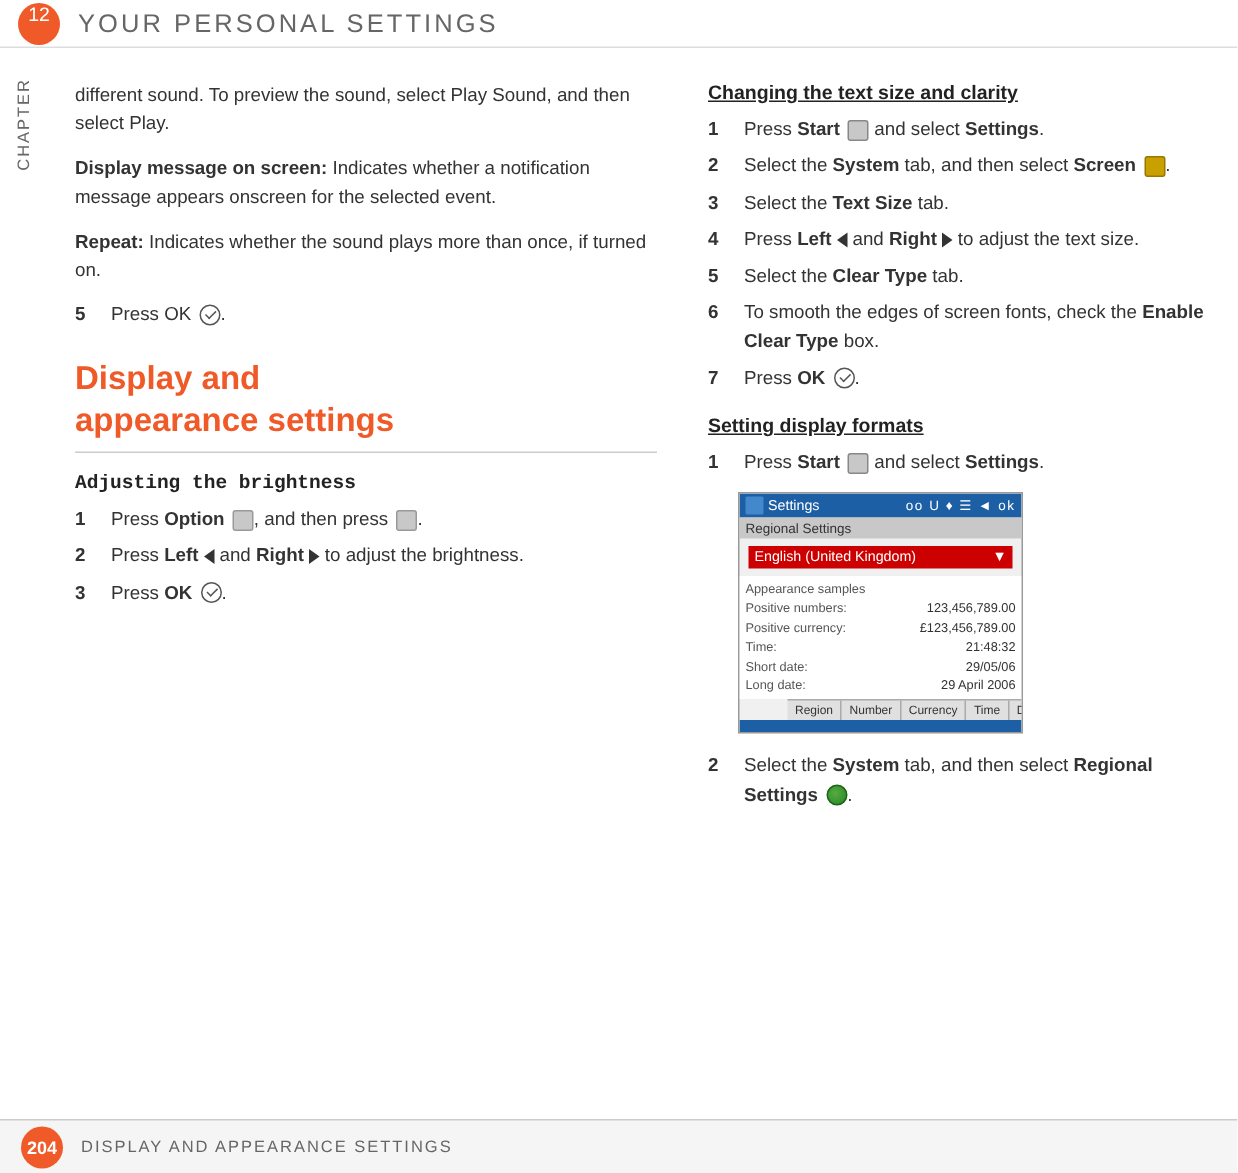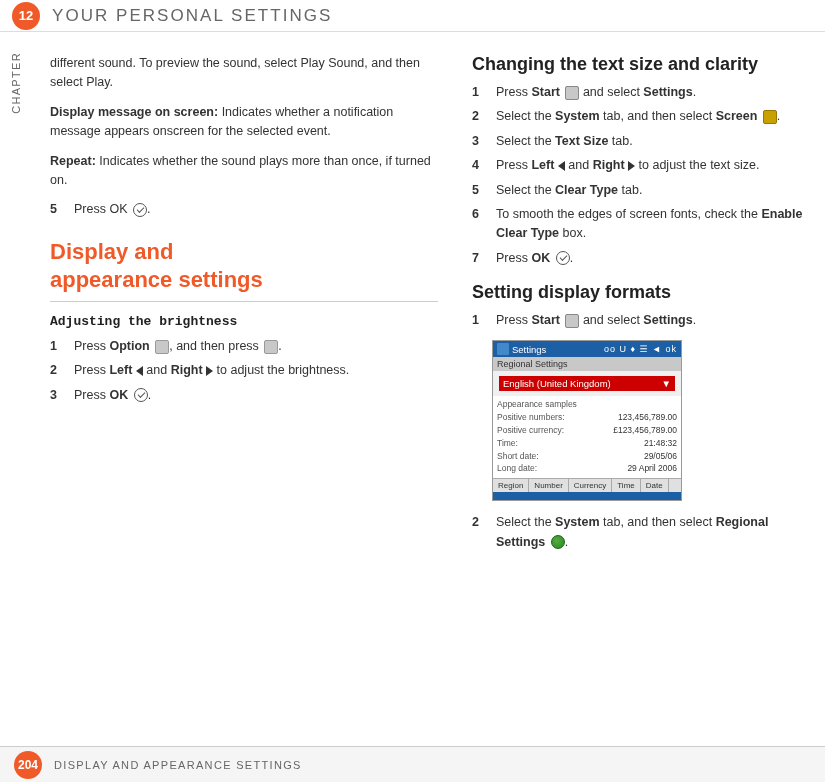--- a/index.html
+++ b/index.html
@@ -22,24 +22,23 @@
       background: #fff;
       border-bottom: 1px solid #ddd;
       padding: 0 12px;
     }
     .chapter-badge {
       width: 28px;
       height: 28px;
       background: #f05a28;
       border-radius: 50%;
       display: flex;
-      align-items: center;
       justify-content: center;
       color: #fff;
-      font-weight: bold;
+      font-weight: normal;
       font-size: 13px;
       margin-right: 12px;
     }
     .top-bar-title {
       font-size: 17px;
       letter-spacing: 0.12em;
       color: #666;
       text-transform: uppercase;
     }
 
@@ -141,22 +140,23 @@
       margin-right: 4px;
       flex-shrink: 0;
     }
     .li-content {
       flex: 1;
     }
 
     
     .right-heading {
       font-weight: bold;
-      font-size: 18px;
+      font-size: 13px;
       margin-bottom: 8px;
+      text-decoration: underline;
     }
 
     
     .screenshot-box {
       border: 1px solid #999;
       width: 190px;
       margin: 10px 0 12px 20px;
       font-size: 10px;
       background: #f0f0f0;
       overflow: hidden;
@@ -210,20 +210,21 @@
       color: #333;
     }
     .ss-body-row span:first-child {
       color: #555;
     }
     .ss-tabs {
       display: flex;
       background: #e0e0e0;
       font-size: 8px;
       border-top: 1px solid #aaa;
+      margin-left: 32px;
     }
     .ss-tab {
       padding: 2px 5px;
       border-right: 1px solid #aaa;
       color: #333;
     }
     .ss-bottom {
       background: #1c5fa5;
       height: 8px;
     }

